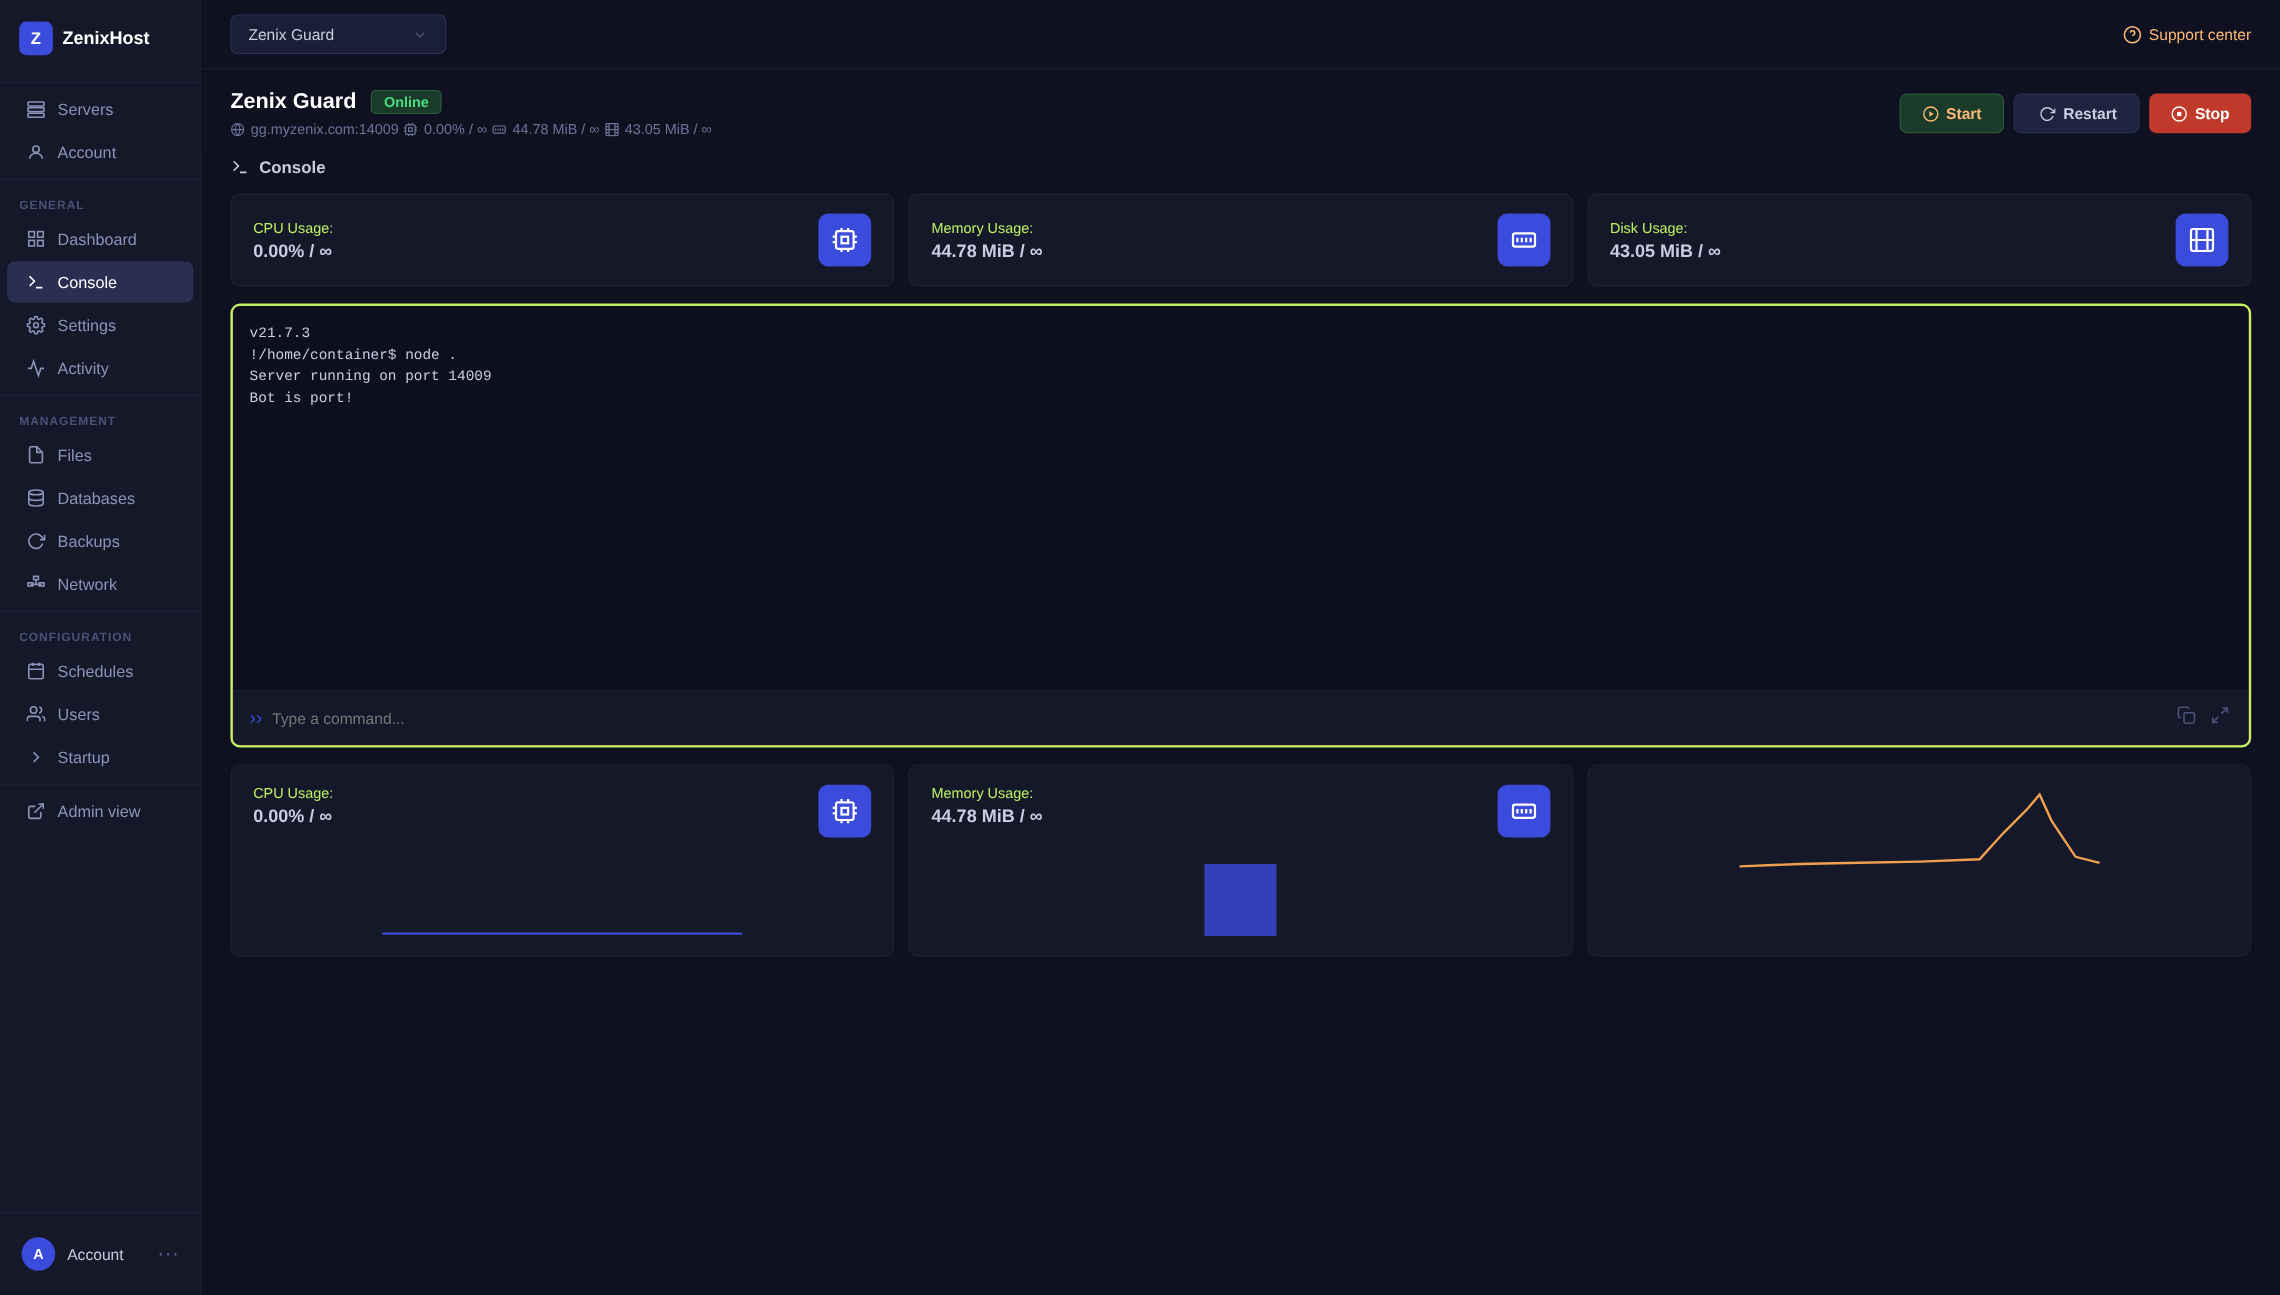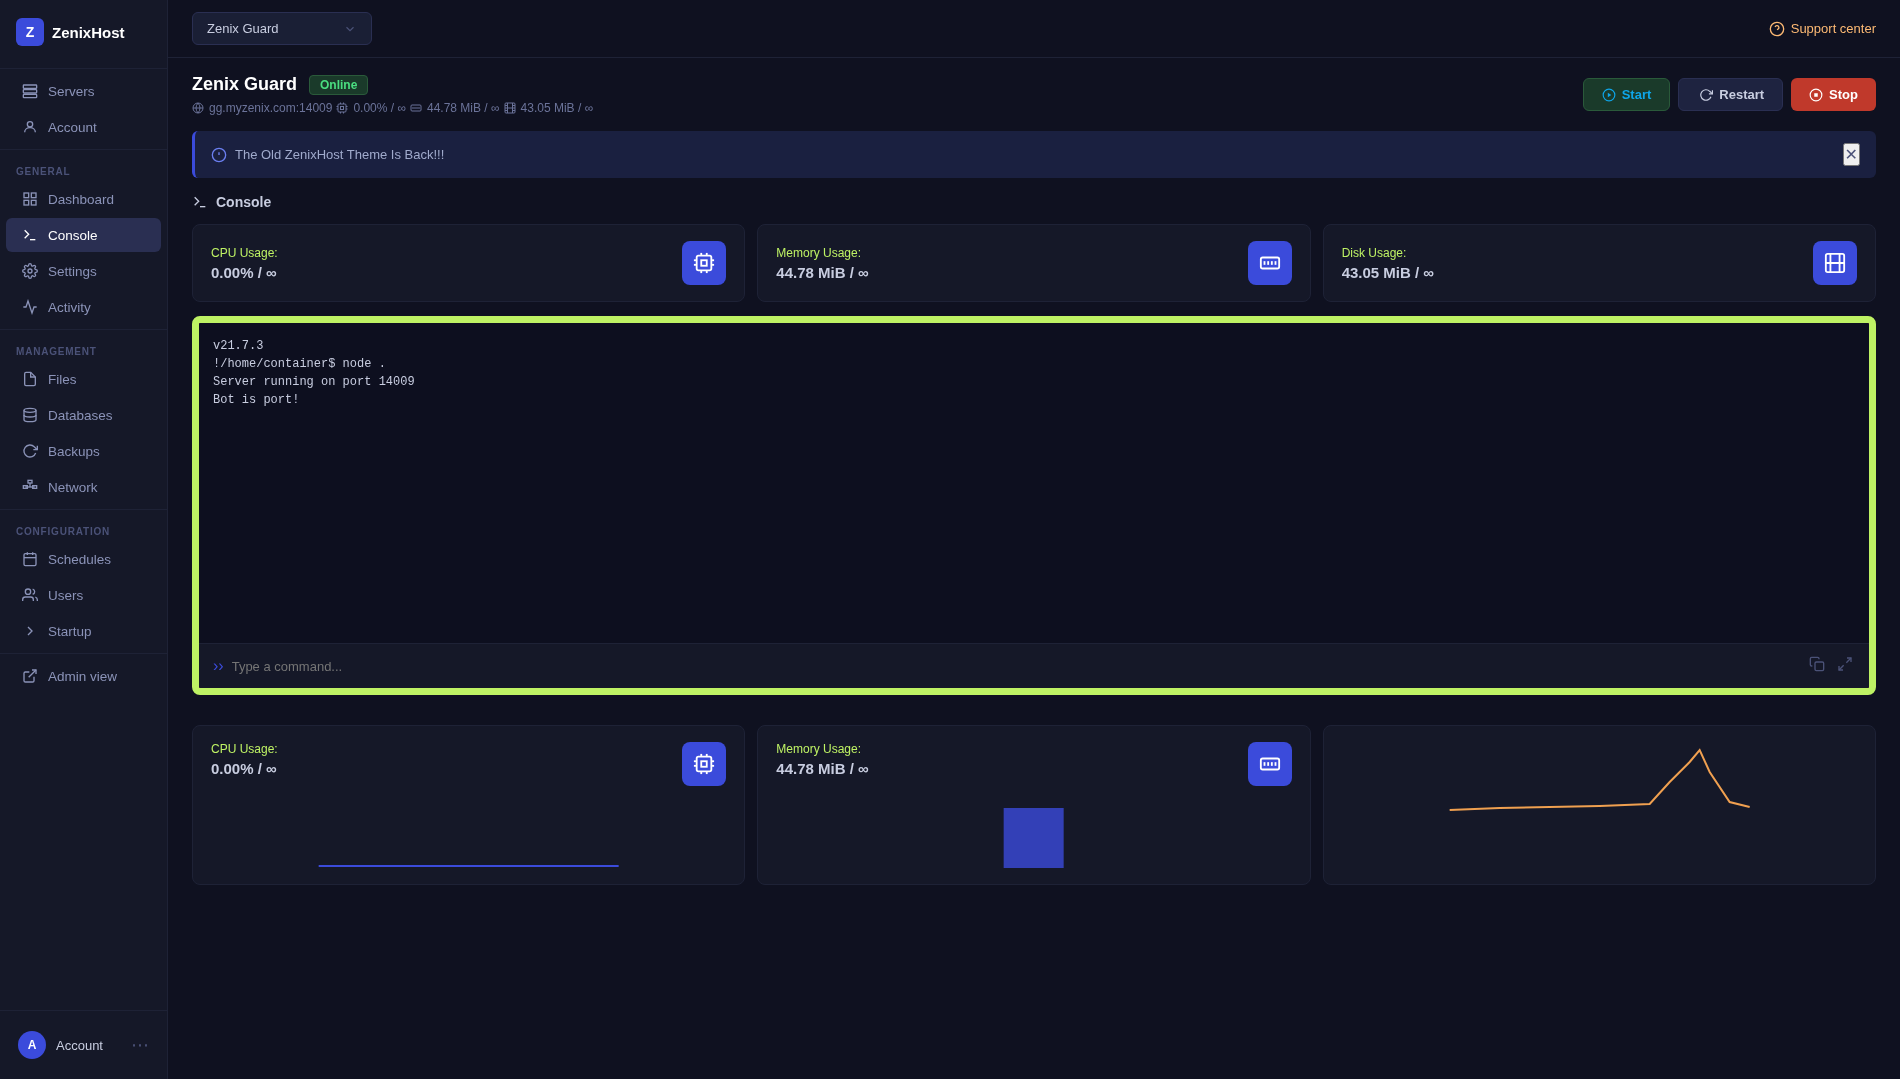--- a/index.html
+++ b/index.html
@@ -163,21 +163,21 @@
     .action-buttons { display: flex; gap: 8px; }
     .btn {
       display: flex; align-items: center; gap: 6px;
       padding: 8px 18px;
       border-radius: 6px;
       border: none;
       cursor: pointer;
       font-size: 13px;
       font-weight: 600;
     }
-    .btn-start { background: #1a3a2a; color: #0ea5e9; border: 1px solid #2a5a3a; }
+    .btn-start { background: #1a3a2a; color: #fdba74; border: 1px solid #2a5a3a; }
     .btn-restart { background: #1e2340; color: #c8cde0; border: 1px solid #2a2f52; padding-left: 20px; }
     .btn-stop { background: #c0392b; color: #fff; }
 
     
     .content { padding: 0 24px 24px; }
 
     
     .banner {
       display: flex;
       align-items: center;
@@ -226,23 +226,23 @@
       width: 44px; height: 44px;
       background: #3b4bdb;
       border-radius: 8px;
       display: flex; align-items: center; justify-content: center;
       color: white; font-size: 20px;
     }
 
     
     .terminal {
       background: #ef4444;
-      border: 7px solid #bef264;
+      border: 2px solid #bef264;
       border-radius: 8px;
-      margin-bottom: 30px;
+      margin-bottom: 14px;
       overflow: hidden;
     }
     .terminal-body {
       background: #0d0f1f;
       padding: 14px;
       min-height: 320px;
       font-family: 'Courier New', monospace;
       font-size: 12px;
       color: #c8cde0;
       line-height: 1.5;
@@ -536,31 +536,20 @@
             <circle cx="12" cy="12" r="10" fill="none" stroke="currentColor" stroke-width="2"></circle>
             <rect x="9" y="9" width="6" height="6" fill="currentColor"></rect>
           </svg>
         <span>Stop</span>
       </button>
     </div>
   </div>
 
   <div class="content">
 
-    <div class="banner">
-      <div class="banner-left">
-        <svg width="16" height="16" viewBox="0 0 24 24" fill="none" stroke="#6b7ff0" stroke-width="2">
-            <circle cx="12" cy="12" r="10"></circle>
-            <line x1="12" y1="8" x2="12" y2="12"></line>
-            <line x1="12" y1="16" x2="12.01" y2="16"></line>
-          </svg>
-        <span>The Old ZenixHost Theme Is Back!!!</span>
-      </div>
-      <button class="banner-close">✕</button>
-    </div>
 
     <div class="section-title">
       <svg width="16" height="16" viewBox="0 0 24 24" fill="none" stroke="currentColor" stroke-width="2">
           <polyline points="4 17 10 11 4 5"></polyline>
           <line x1="12" y1="19" x2="20" y2="19"></line>
         </svg>
       <span>Console</span>
     </div>
 
     <div class="stats-row">

